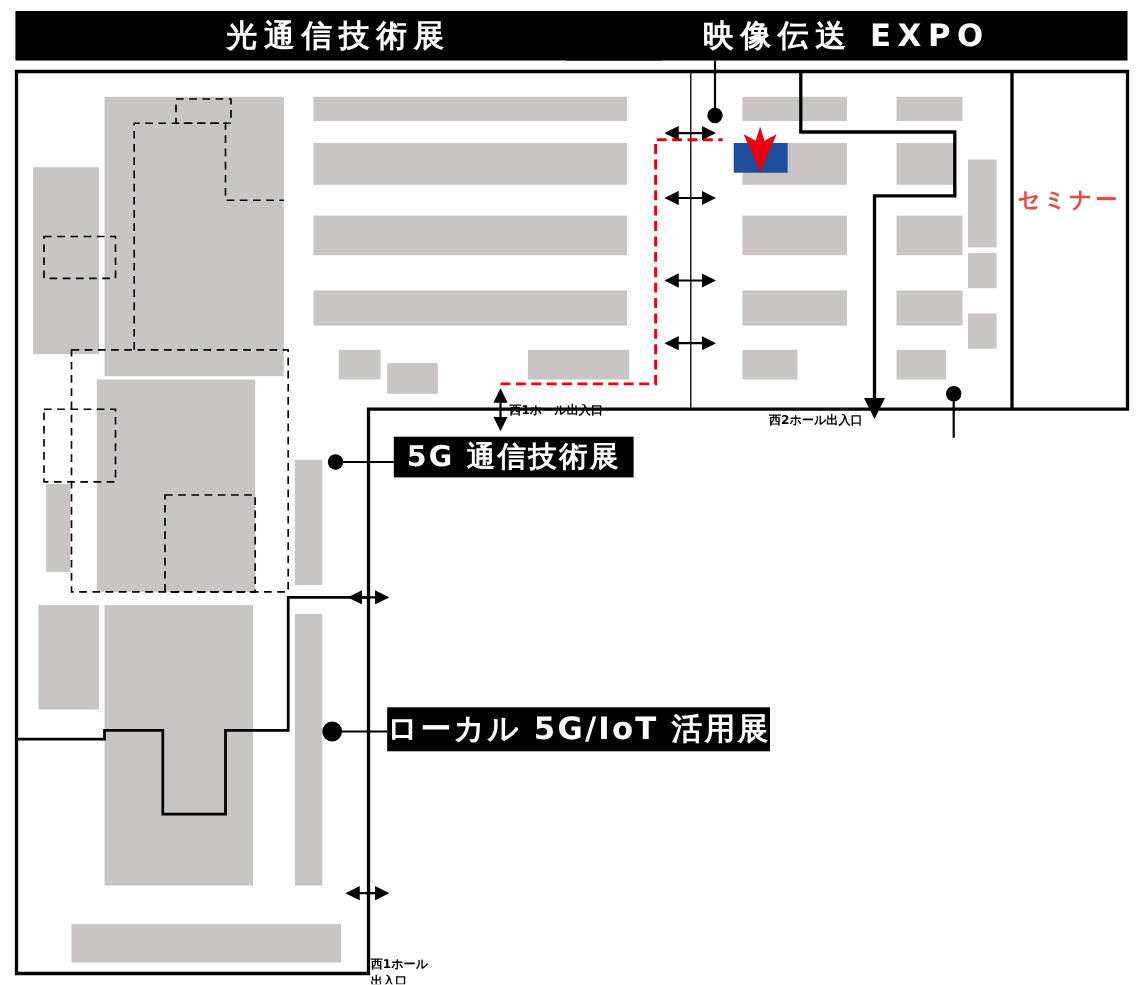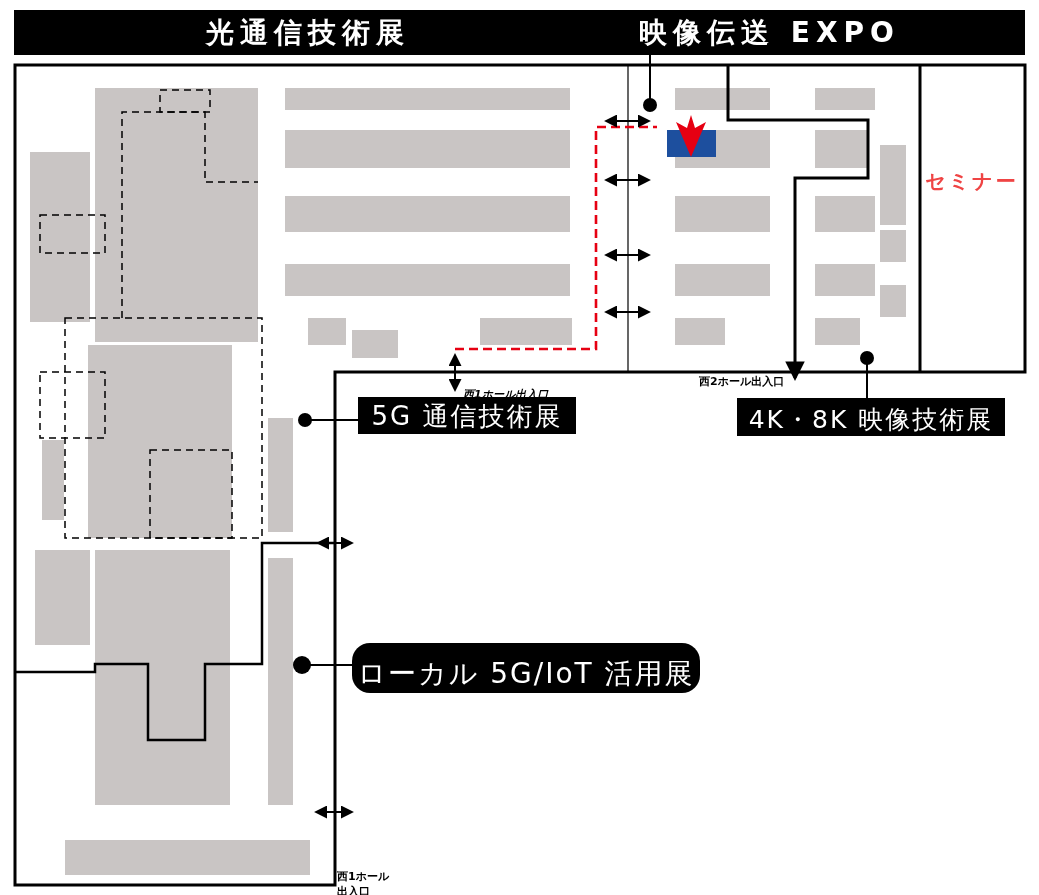--- a/index.html
+++ b/index.html
@@ -8,22 +8,22 @@
   .stage { position:relative; width:1039px; height:895px; background:#ffffff; overflow:hidden; }
   .map-svg { position:absolute; left:0; top:0; }
 
   .header-box {
     position:absolute; background:var(--black,#000); color:#fff;
     display:flex; align-items:center; justify-content:center;
     font-weight:bold; font-size:28px; letter-spacing:6px;
   }
   .zone-label {
     position:absolute; background:var(--black,#000); color:#fff;
-    display:flex; align-items:flex-end; justify-content:center;
-    font-weight:normal; letter-spacing:2px; white-space:nowrap;
+    display:flex; align-items:center; justify-content:center;
+    font-weight:bold; letter-spacing:2px; white-space:nowrap;
   }
   .exit-label {
     position:absolute; color:#000; font-size:11px; font-weight:bold;
     line-height:1.35; white-space:nowrap;
   }
   .seminar-label {
     position:absolute; color:#ef4444; font-size:20px; font-weight:bold;
     text-align:center; letter-spacing:3px; line-height:1.9;
   }
 
@@ -126,30 +126,27 @@
     <span>光通信技術展</span>
   </div>
   <div class="header-box" style="left:514px; top:10px; width:511px; height:45px;">
     <span>映像伝送 EXPO</span>
   </div>
 
   <div class="seminar-label" style="left:922px; top:162px; width:100px;">
     <div>セミナー</div>
   </div>
 
-  <div class="exit-label" style="left:463px; top:388px;font-style:italic;">西1ホール出入口</div>
+  <div class="exit-label" style="left:463px; top:366px;">西1ホール出入口</div>
   <div class="exit-label" style="left:699px; top:375px;">西2ホール出入口</div>
   <div class="exit-label" style="left:337px; top:870px;">
     <div>西1ホール</div>
     <div>出入口</div>
   </div>
 
   <div class="zone-label" style="left:358px; top:397px; width:218px; height:37px; font-size:26px;">
     <span>5G 通信技術展</span>
   </div>
-  <div class="zone-label" style="left:737px; top:398px; width:268px; height:38px; font-size:25px;">
-    <span>4K・8K 映像技術展</span>
-  </div>
-  <div class="zone-label" style="left:352px; top:643px; width:348px; height:50px; font-size:28px;border-radius:18px;">
+  <div class="zone-label" style="left:352px; top:643px; width:348px; height:40px; font-size:28px;">
     <span>ローカル 5G/IoT 活用展</span>
   </div>
 
 </div>
 
 </body></html>

